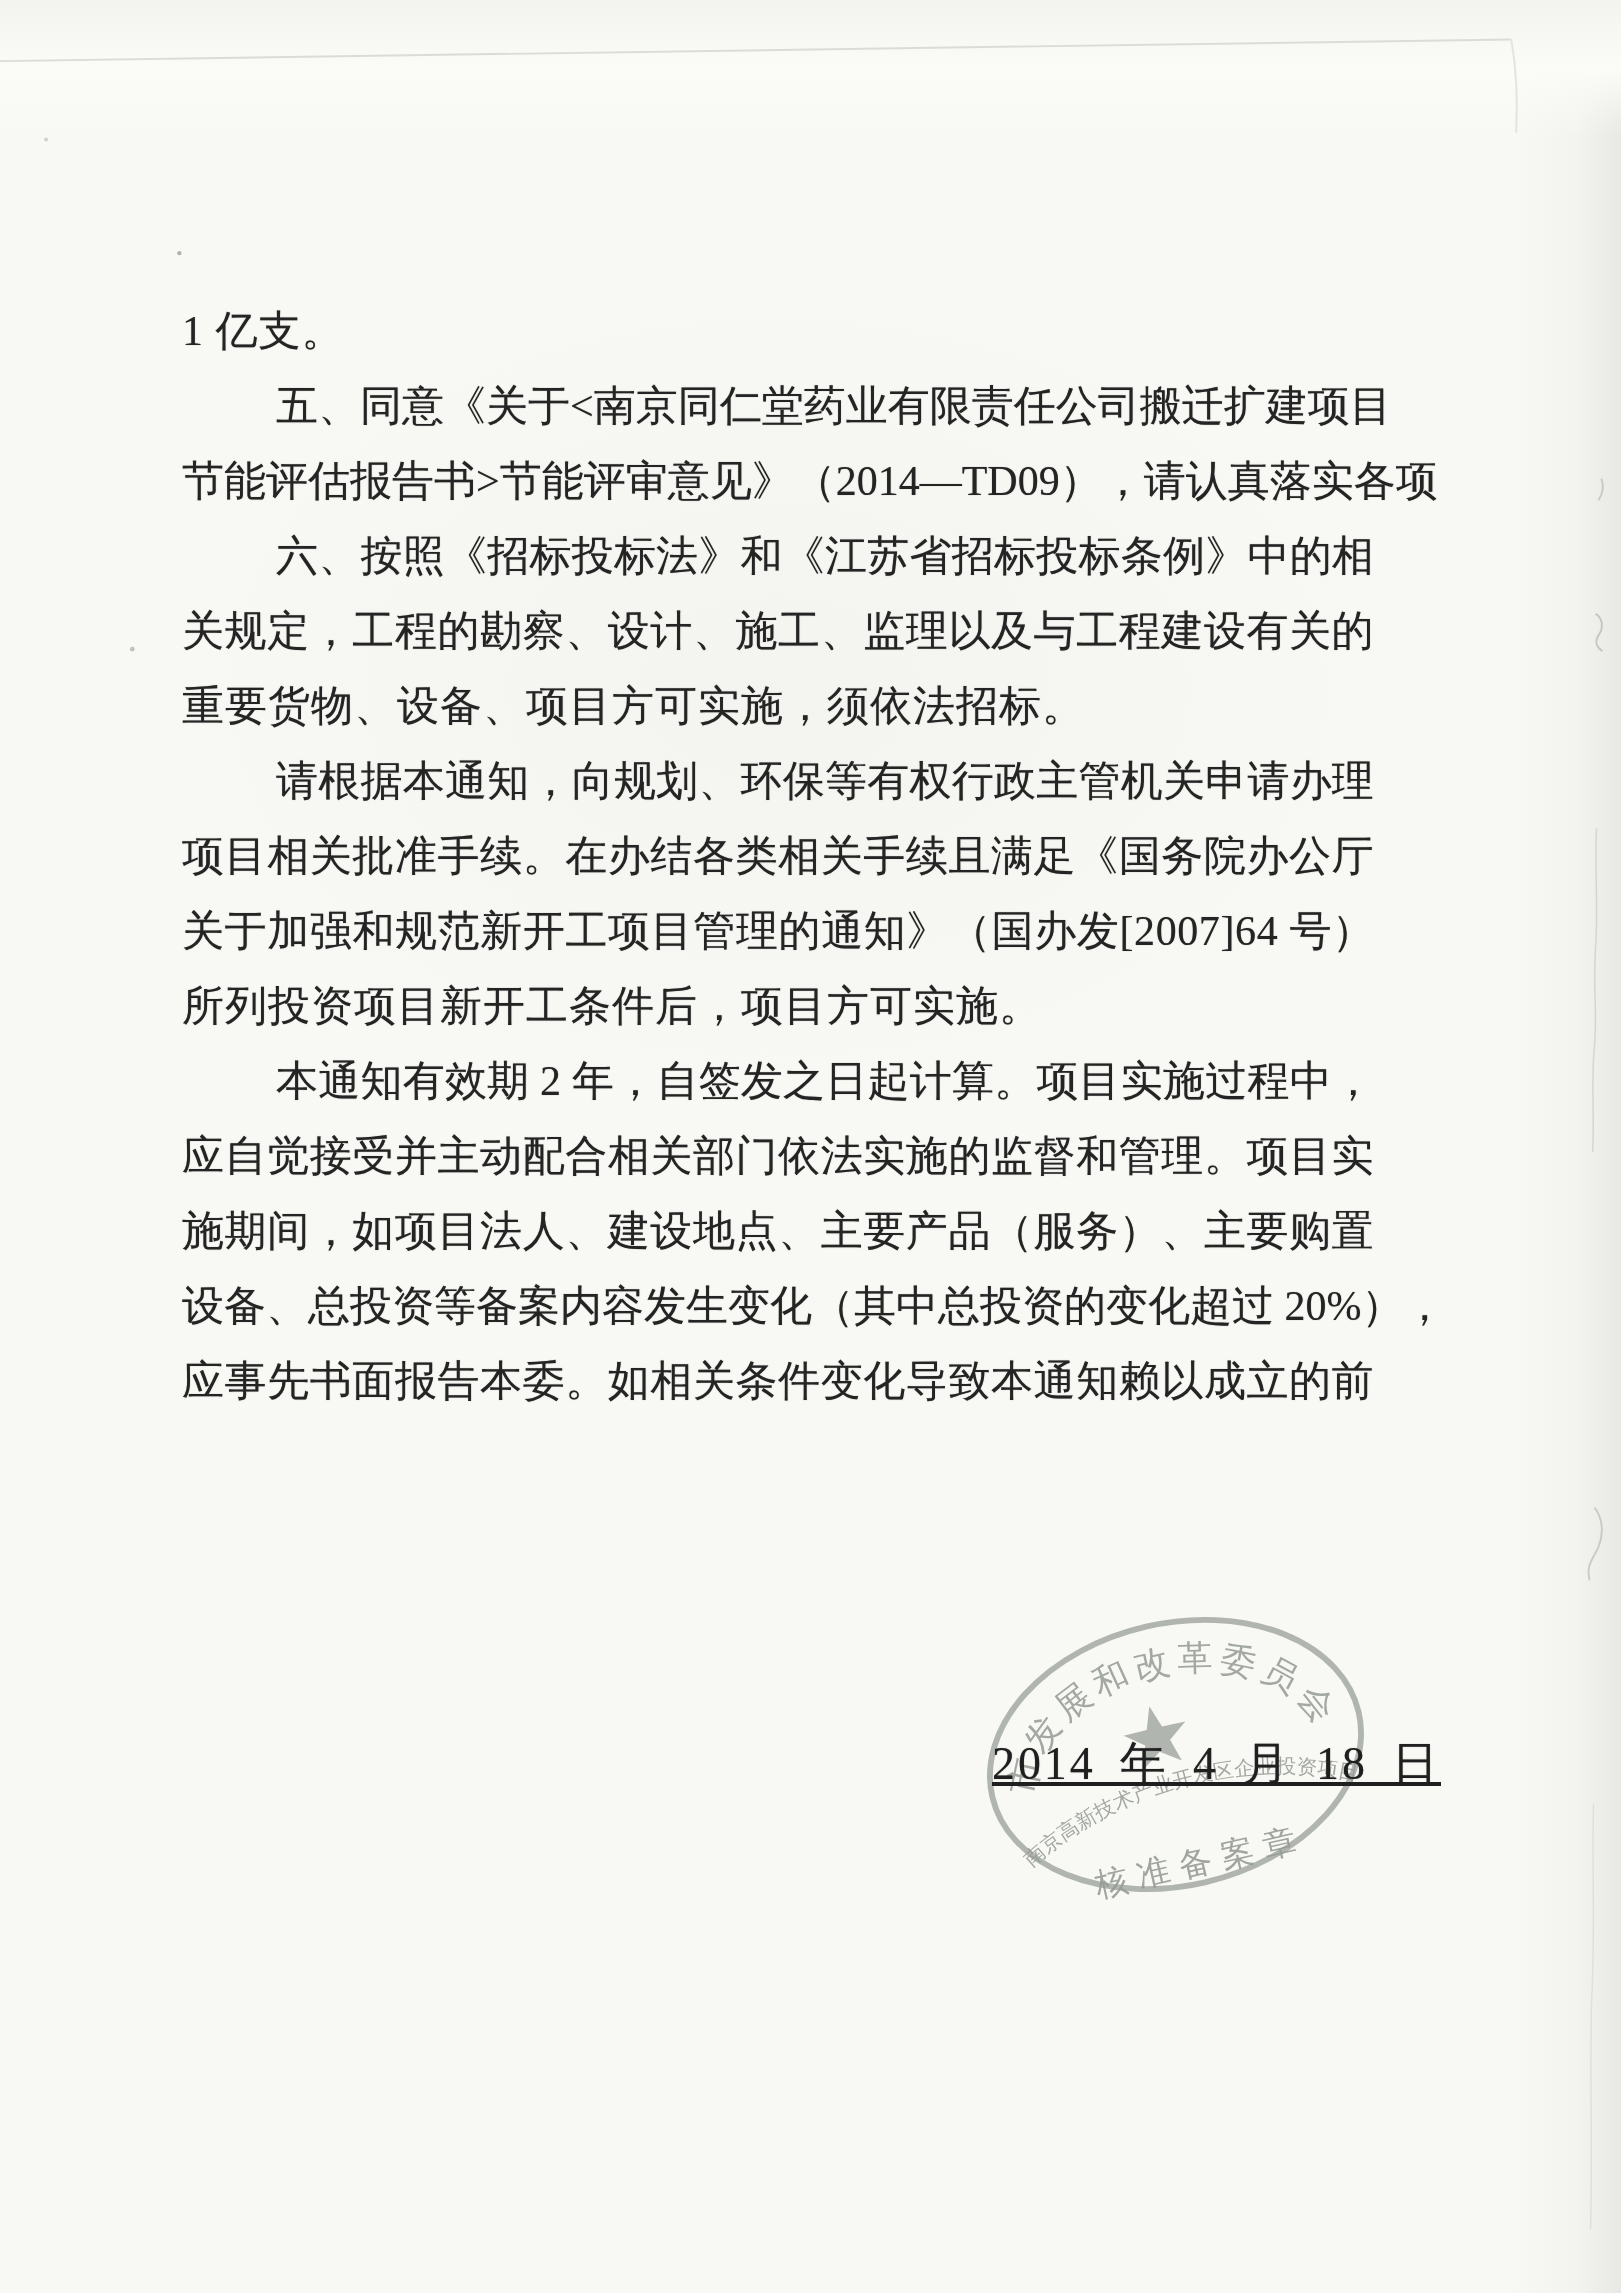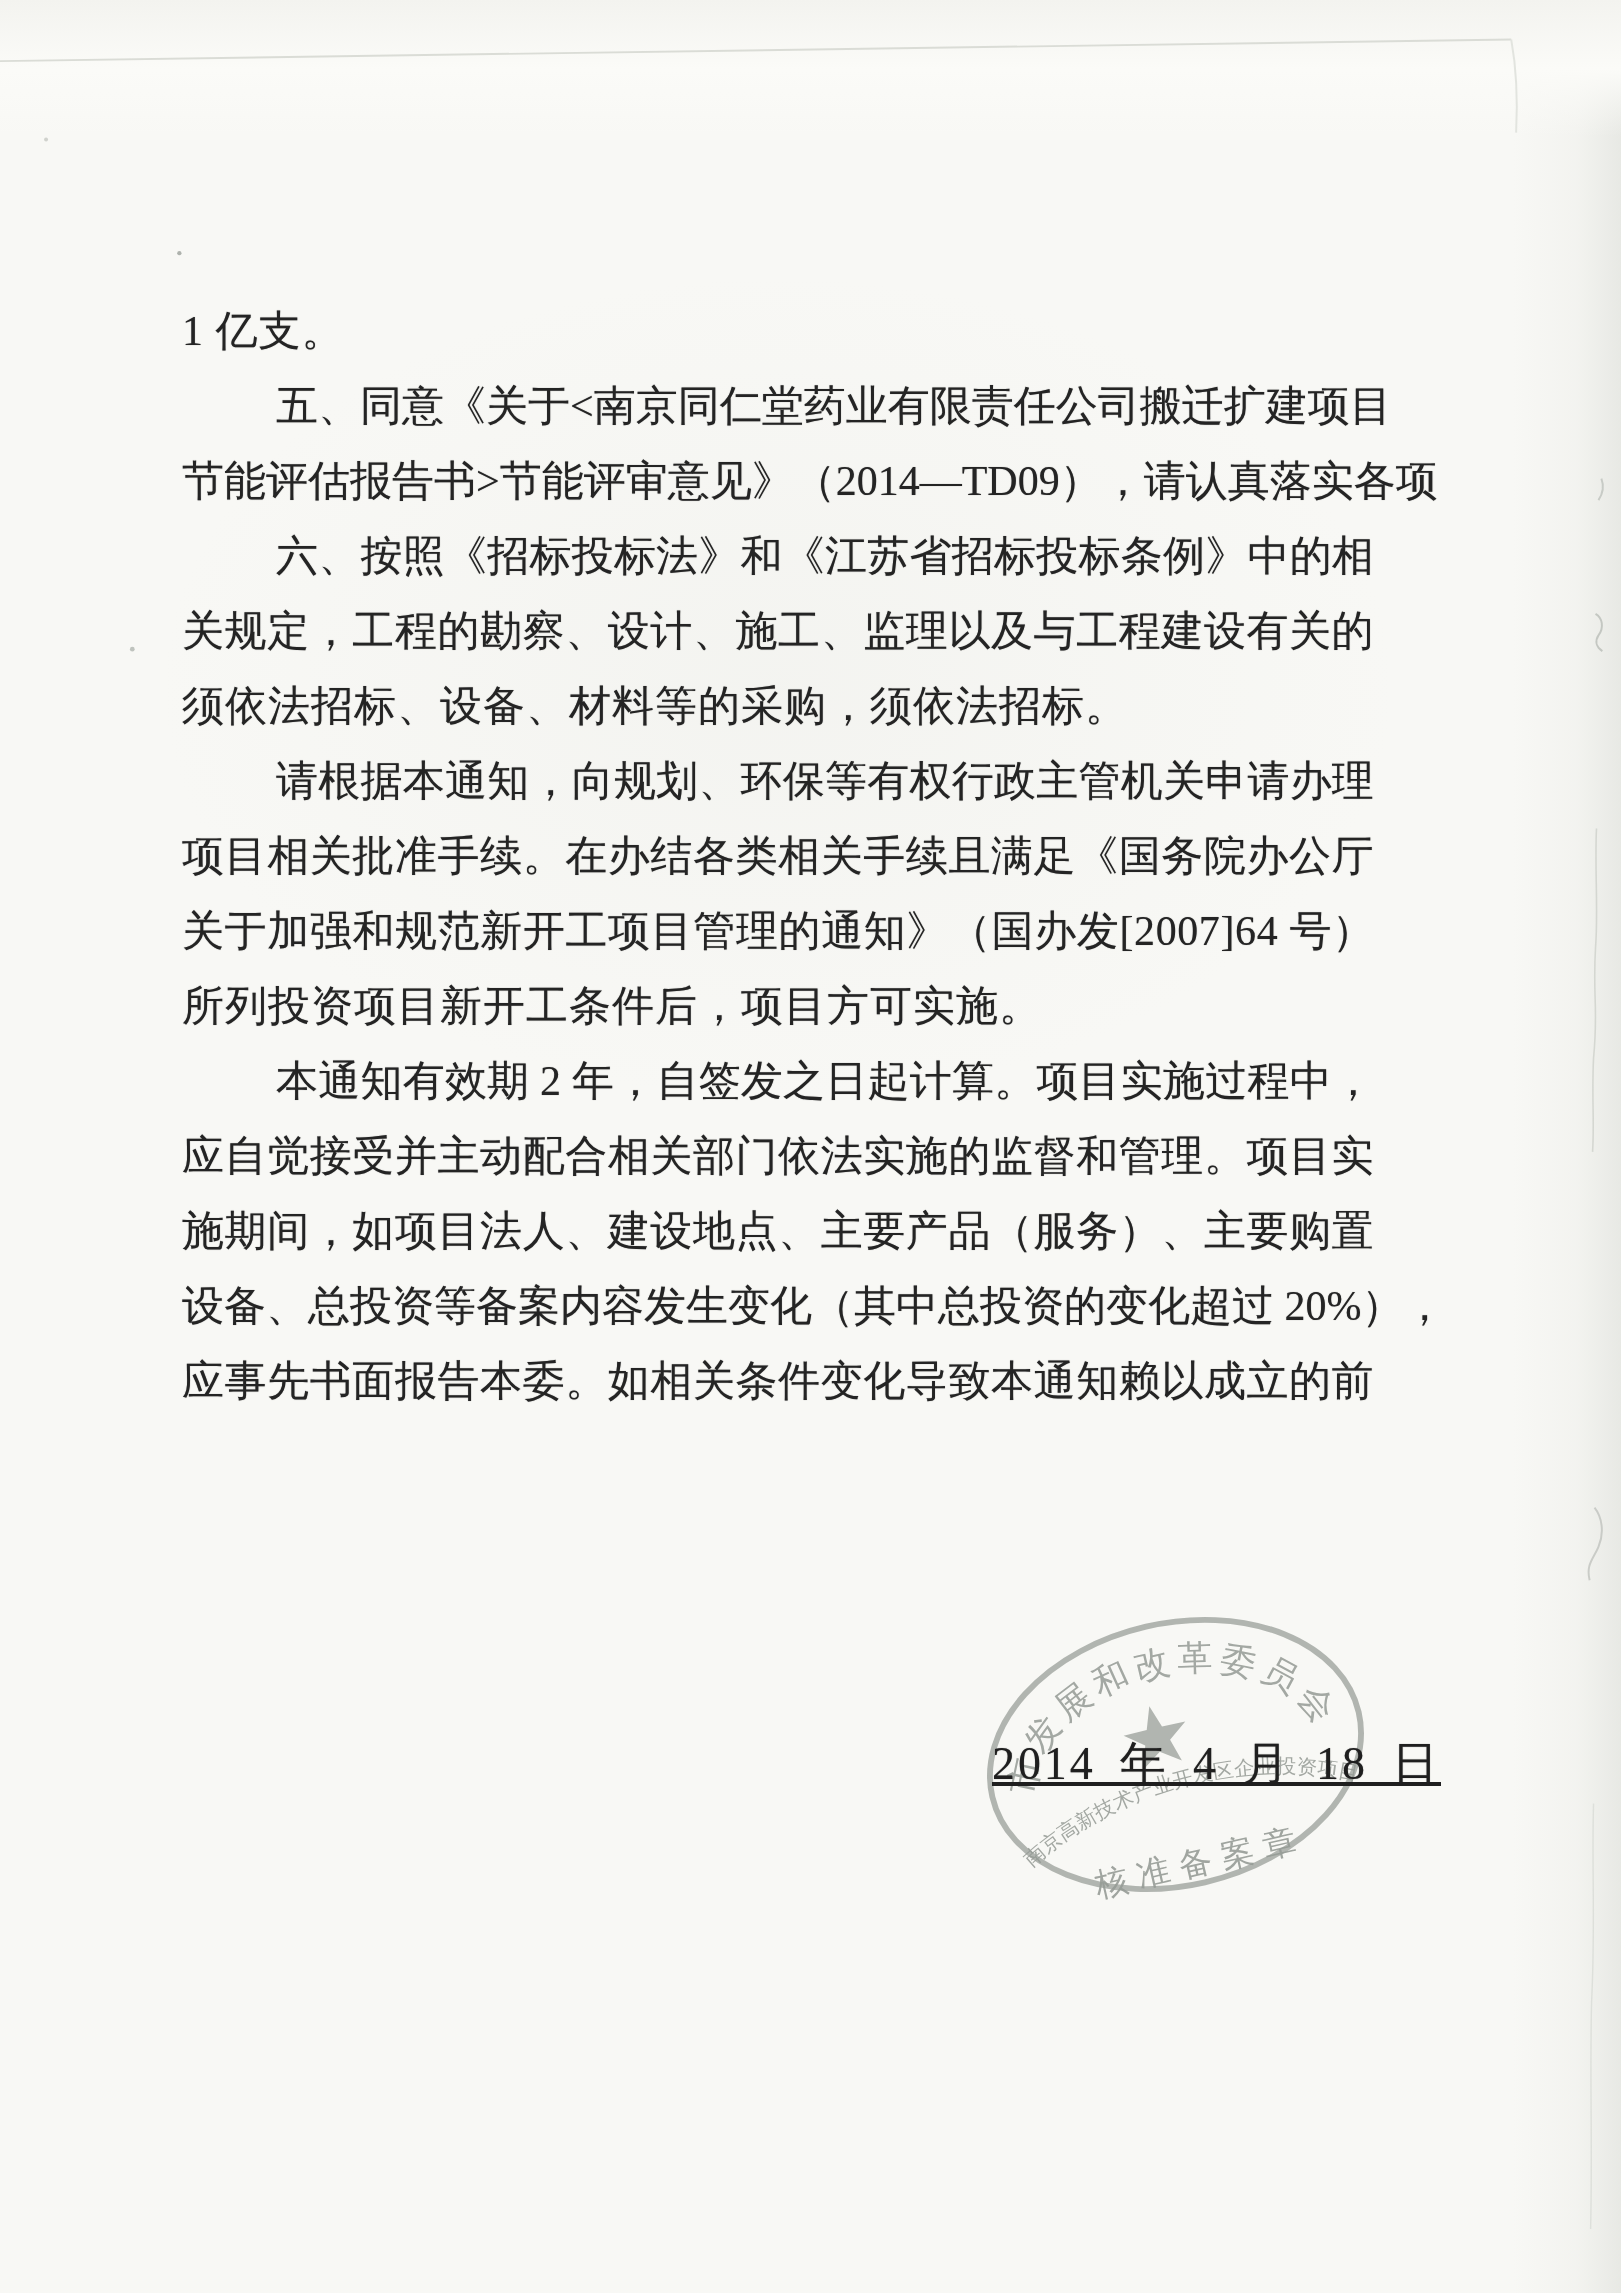--- a/index.html
+++ b/index.html
@@ -158,21 +158,21 @@
         <span>及</span>
         <span>与</span>
         <span>工</span>
         <span>程</span>
         <span>建</span>
         <span>设</span>
         <span>有</span>
         <span>关</span>
         <span>的</span>
       </div>
-      <div class="line">须依法招标、设备、材料等的采购，须依法招标。</div>
+      <div class="line">重要货物、设备、项目方可实施，须依法招标。</div>
       <div class="line indent fill">
         <span>请</span>
         <span>根</span>
         <span>据</span>
         <span>本</span>
         <span>通</span>
         <span>知</span>
         <span>，</span>
         <span>向</span>
         <span>规</span>

